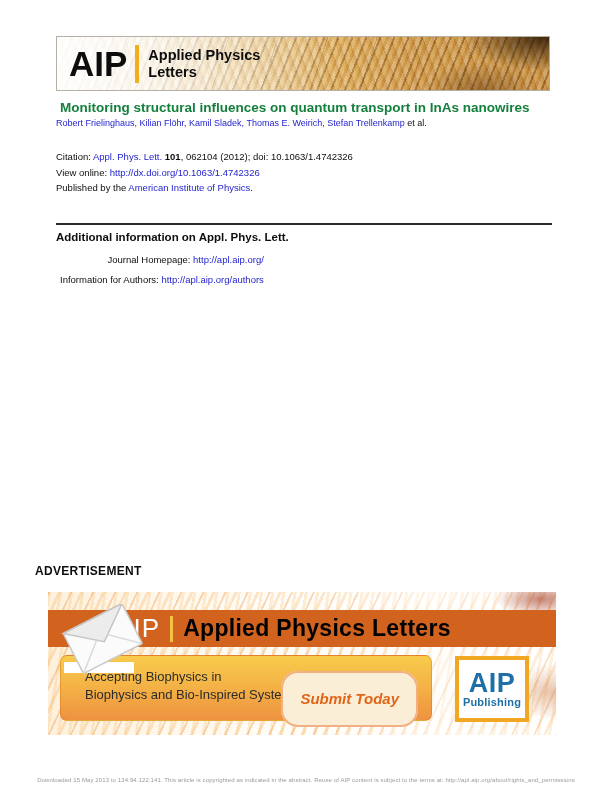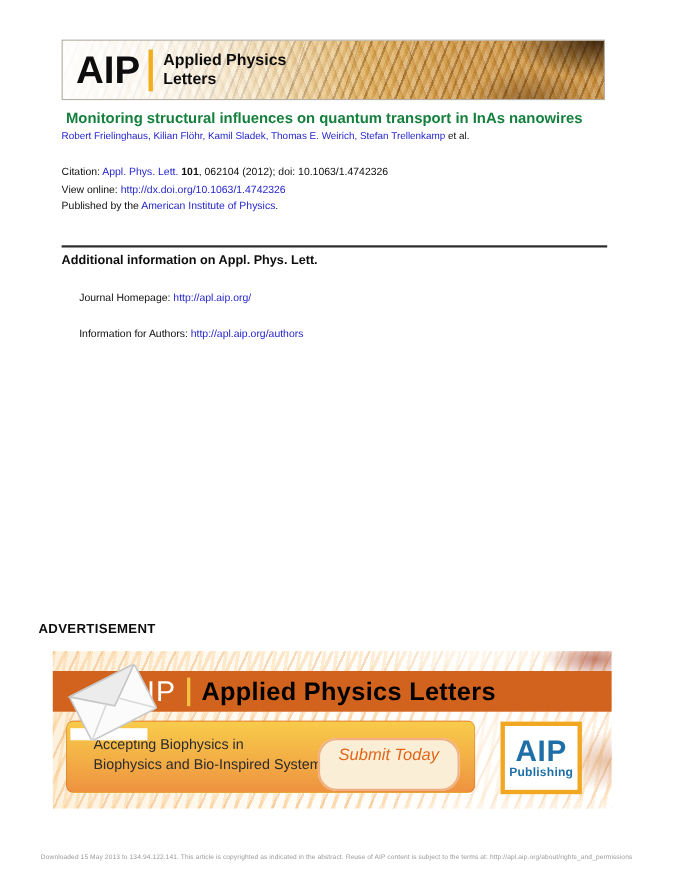--- a/index.html
+++ b/index.html
@@ -97,21 +97,21 @@
     font-weight: 700;
     color: #0e0e0e;
   }
   .add-links {
     position: absolute;
     left: 56px; top: 248px;
     font-size: 9.5px;
     line-height: 16px;
     color: #0e0e0e;
   }
-  .add-links p { margin: 16px; white-space: nowrap; }
+  .add-links p { margin: 4px; white-space: nowrap; text-align: right; }
 
   
   .adv-label {
     position: absolute;
     left: 35px; top: 564px;
     font-size: 12px;
     font-weight: 700;
     letter-spacing: 0.3px;
     color: #0e0e0e;
   }
@@ -182,29 +182,29 @@
     position: absolute;
     left: 24px; top: 12px;
     font-size: 13px;
     line-height: 18px;
     color: #2b2b2b;
     white-space: nowrap;
   }
   .submit-btn {
     position: absolute;
     right: 13px; top: 15px;
-    height: 48px;
+    height: 32px;
     line-height: 32px;
-    padding: 0 19px;
+    padding: 12px 19px;
     border-radius: 17px;
     background: #fbeed6;
     box-shadow: inset 0 0 0 2px #f1b083;
     color: #e0661a;
     font-size: 15px;
-    font-weight: 400;
+    font-weight: 700;
     font-style: italic;
     cursor: pointer;
   }
   .pub-box {
     position: absolute;
     left: 407px; top: 64px;
     width: 66px; height: 58px;
     background: #ffffff;
     border: 4px solid #f1a722;
     display: flex;

